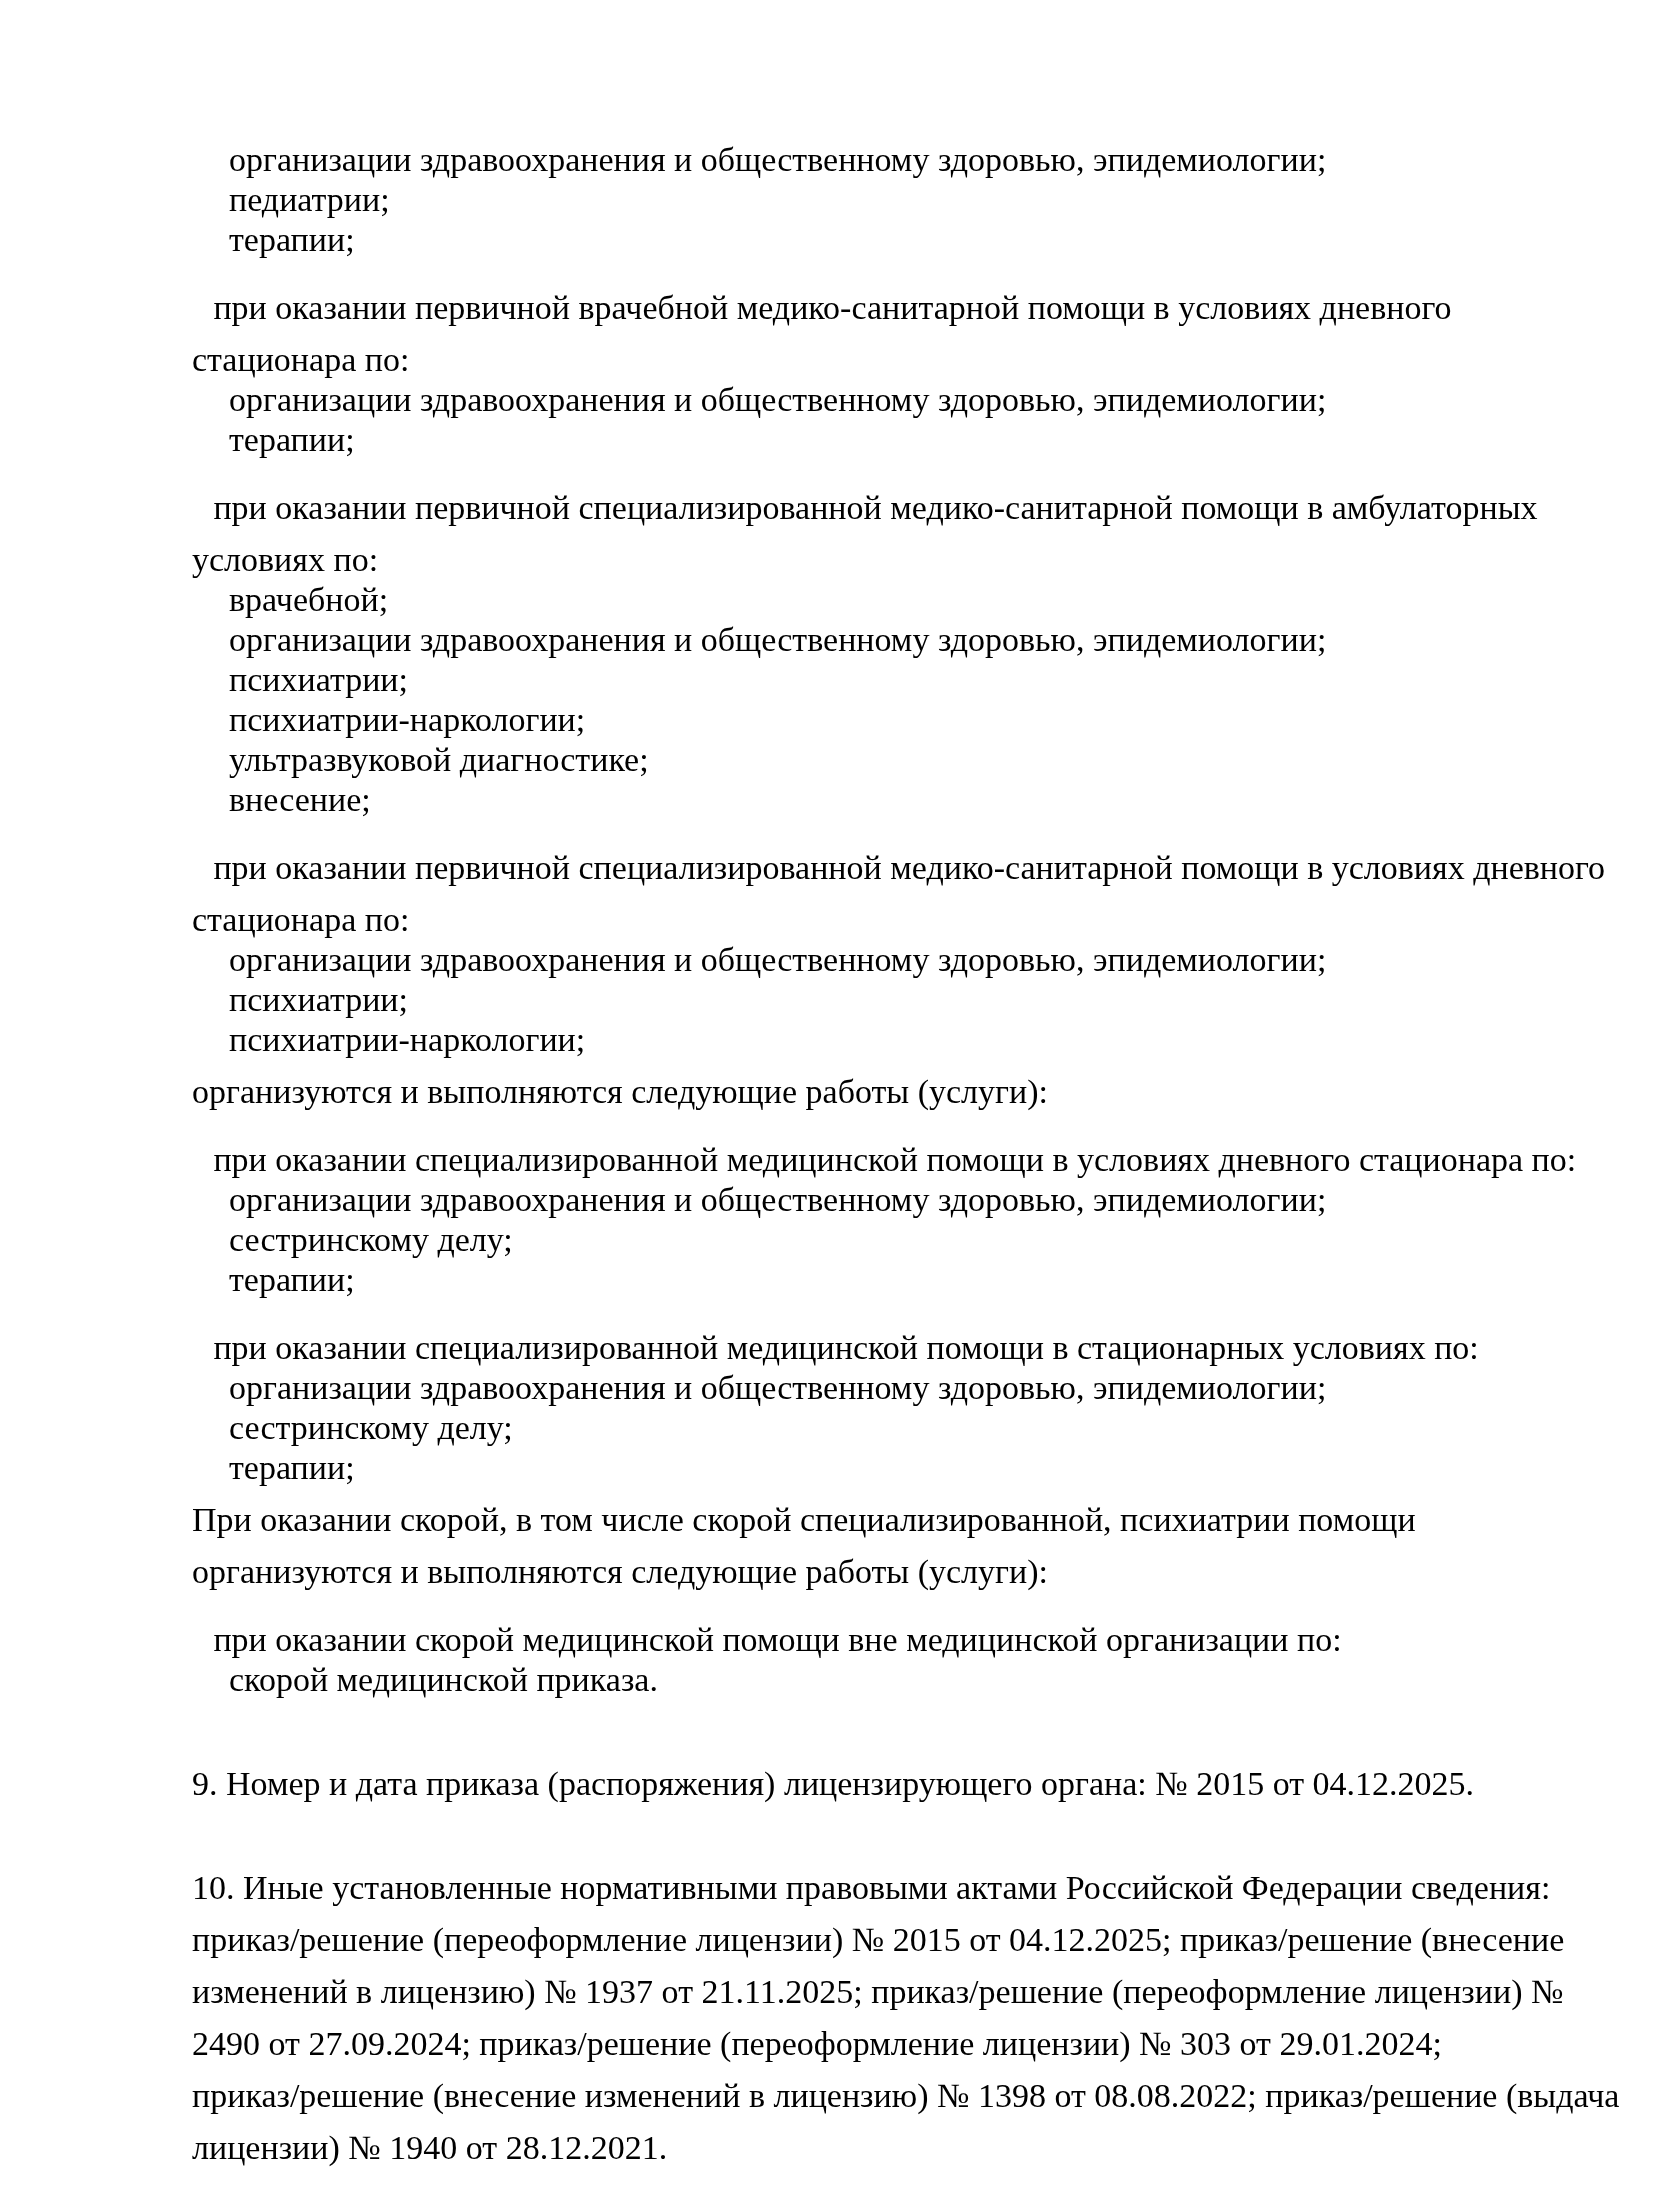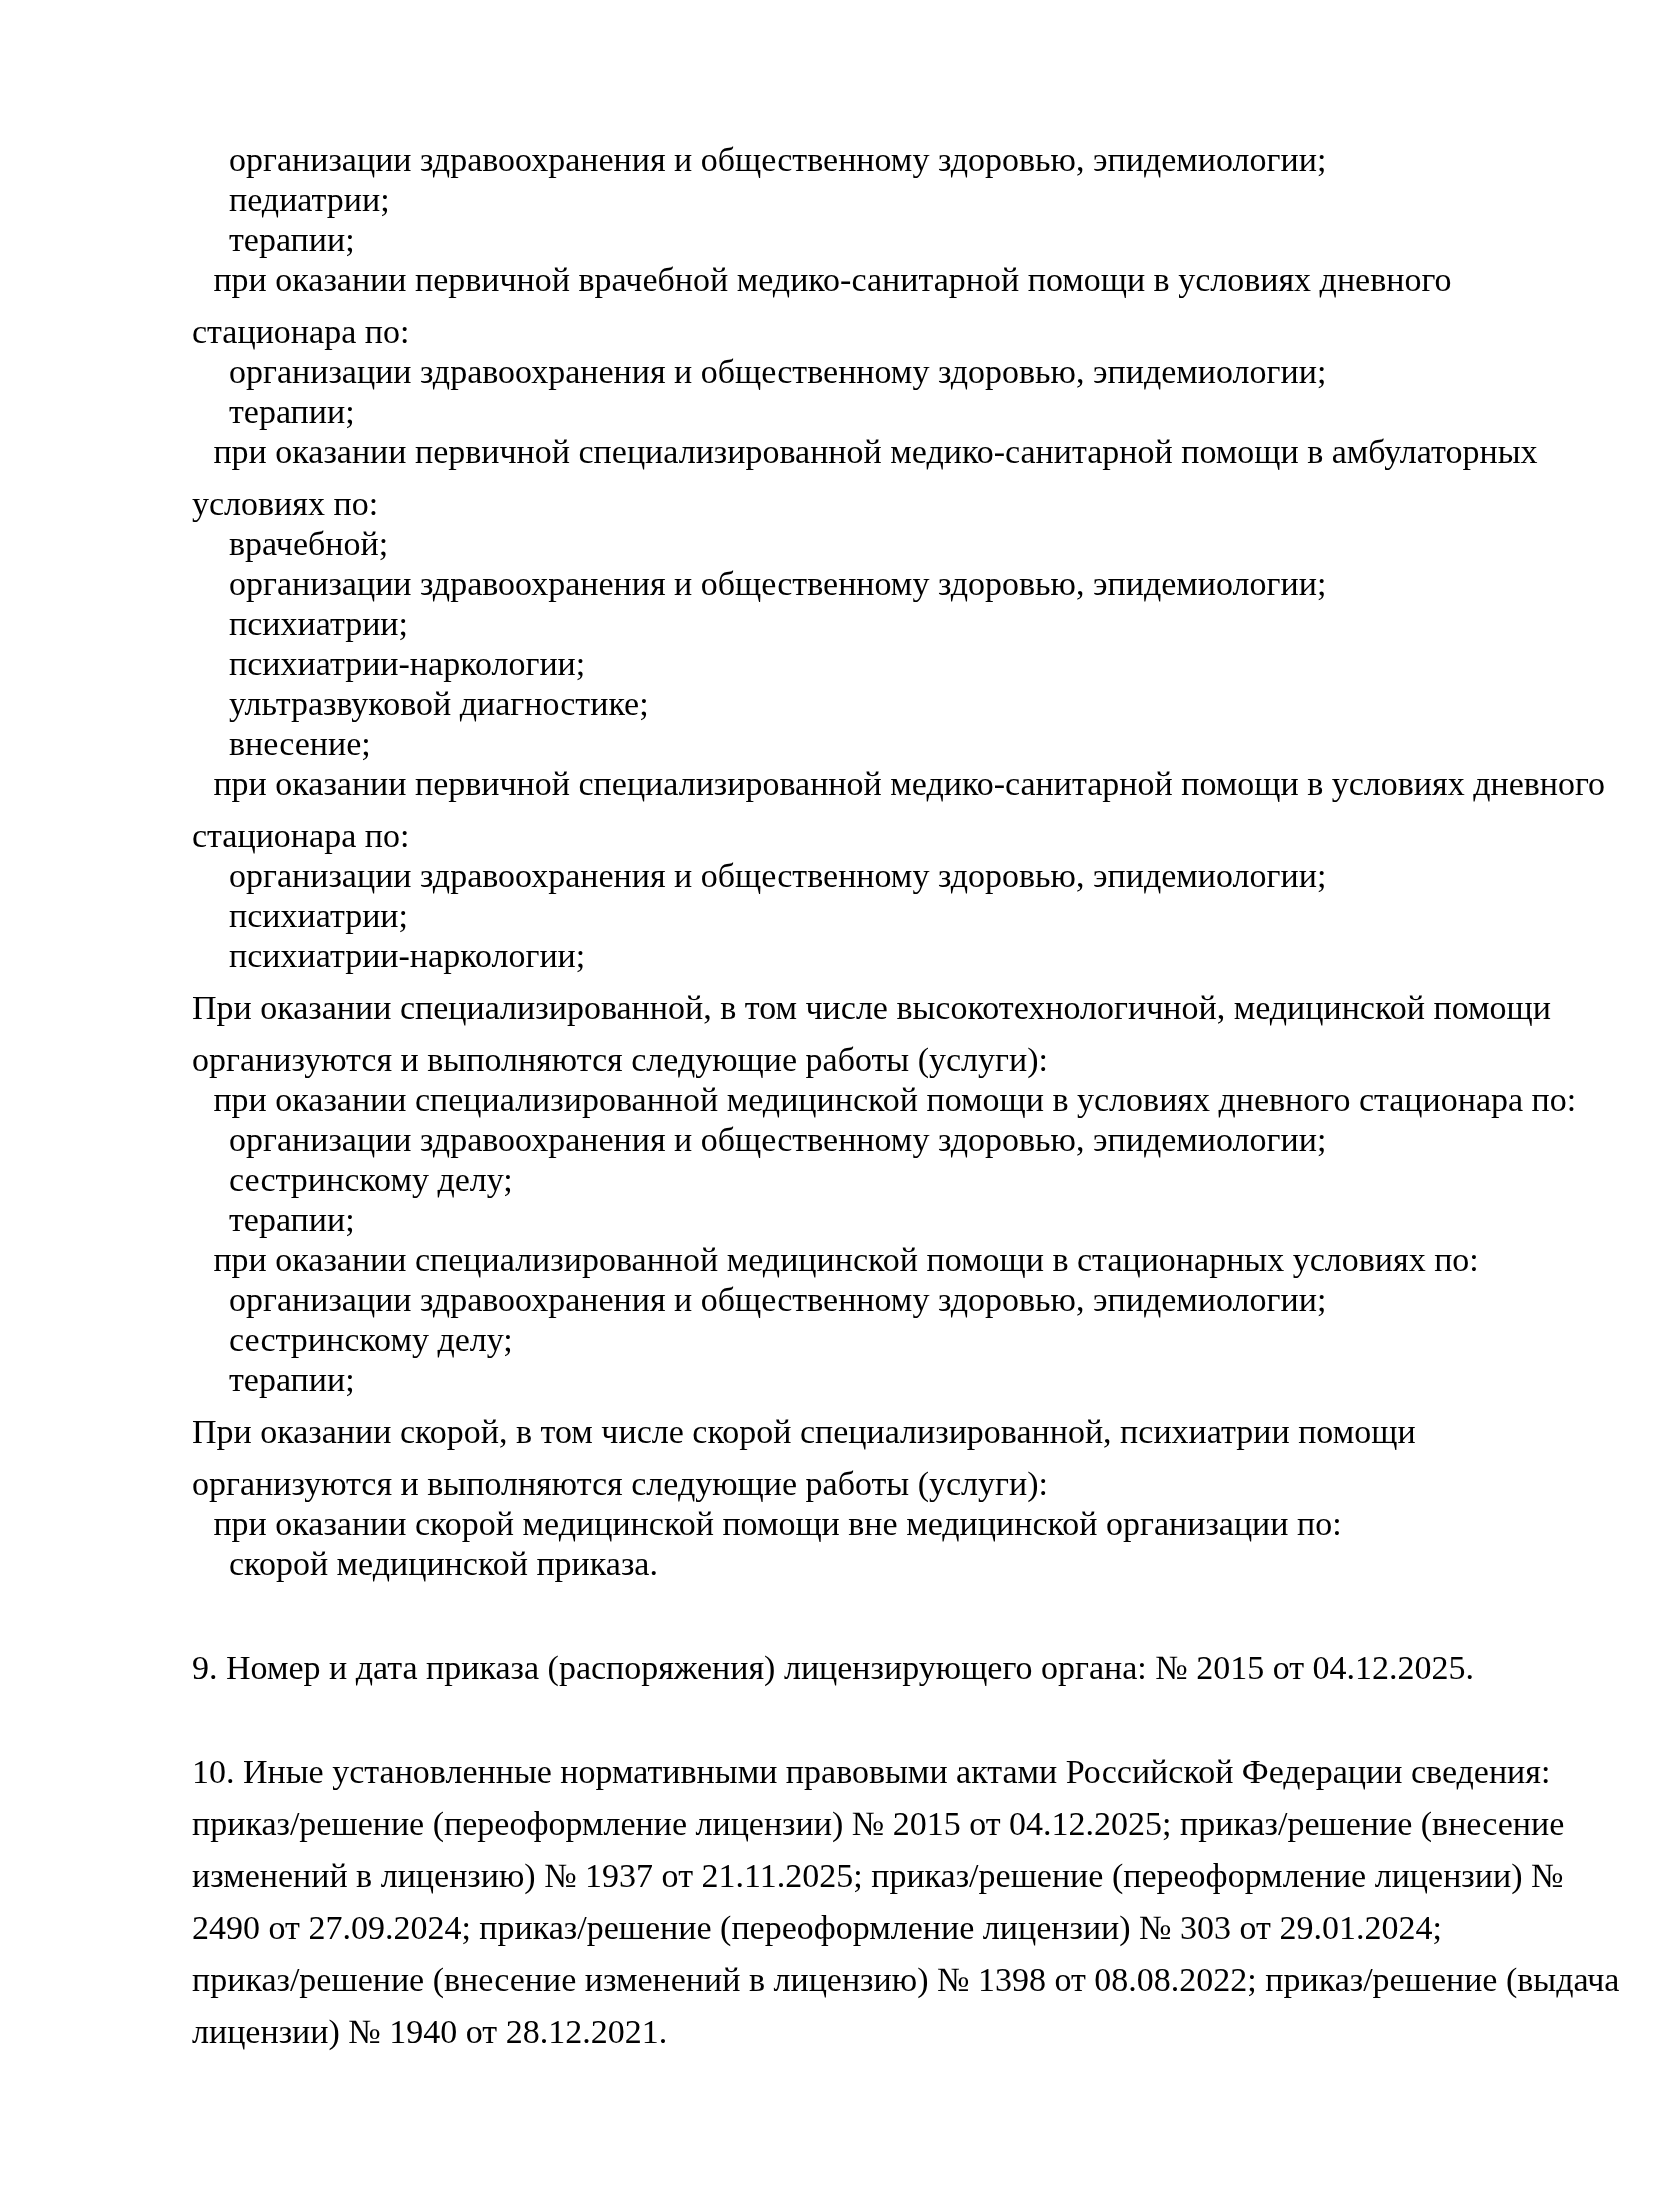--- a/index.html
+++ b/index.html
@@ -23,21 +23,21 @@
     font-size: 34px;
     line-height: 40px;
     color: #000000;
     font-weight: 400;
   }
   .line {
     height: 40px;
     white-space: pre;
   }
   .indent-0 { padding-left: 0; margin-top: 12px; }
-  .indent-1 { padding-left: 21.4px; }
+  .indent-1 { padding-left: 21.4px; margin-top: 28px; }
   .indent-2 { padding-left: 37px; }
   .blank { height: 40px; }
 </style>
 </head>
 <body>
 
 <div class="page" style="background: rgb(255, 255, 255);">
   <div class="doc-text" id="doc-lines" style="color: #000000;">
       <div class="line indent-2">организации здравоохранения и общественному здоровью, эпидемиологии;</div>
       <div class="line indent-2">педиатрии;</div>
@@ -52,21 +52,20 @@
       <div class="line indent-2">организации здравоохранения и общественному здоровью, эпидемиологии;</div>
       <div class="line indent-2">психиатрии;</div>
       <div class="line indent-2">психиатрии-наркологии;</div>
       <div class="line indent-2">ультразвуковой диагностике;</div>
       <div class="line indent-2">внесение;</div>
       <div class="line indent-1">при оказании первичной специализированной медико-санитарной помощи в условиях дневного</div>
       <div class="line indent-0">стационара по:</div>
       <div class="line indent-2">организации здравоохранения и общественному здоровью, эпидемиологии;</div>
       <div class="line indent-2">психиатрии;</div>
       <div class="line indent-2">психиатрии-наркологии;</div>
-      <div class="line indent-0">При оказании специализированной, в том числе высокотехнологичной, медицинской помощи</div>
       <div class="line indent-0">организуются и выполняются следующие работы (услуги):</div>
       <div class="line indent-1">при оказании специализированной медицинской помощи в условиях дневного стационара по:</div>
       <div class="line indent-2">организации здравоохранения и общественному здоровью, эпидемиологии;</div>
       <div class="line indent-2">сестринскому делу;</div>
       <div class="line indent-2">терапии;</div>
       <div class="line indent-1">при оказании специализированной медицинской помощи в стационарных условиях по:</div>
       <div class="line indent-2">организации здравоохранения и общественному здоровью, эпидемиологии;</div>
       <div class="line indent-2">сестринскому делу;</div>
       <div class="line indent-2">терапии;</div>
       <div class="line indent-0">При оказании скорой, в том числе скорой специализированной, психиатрии помощи</div>

